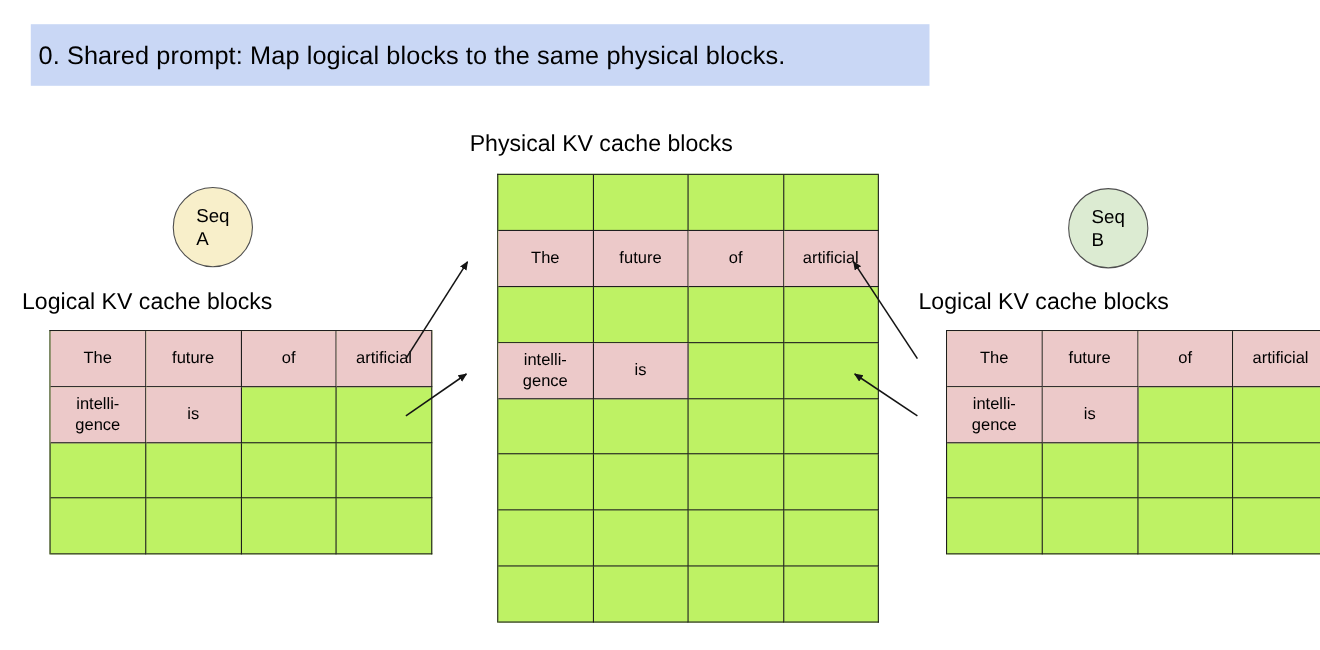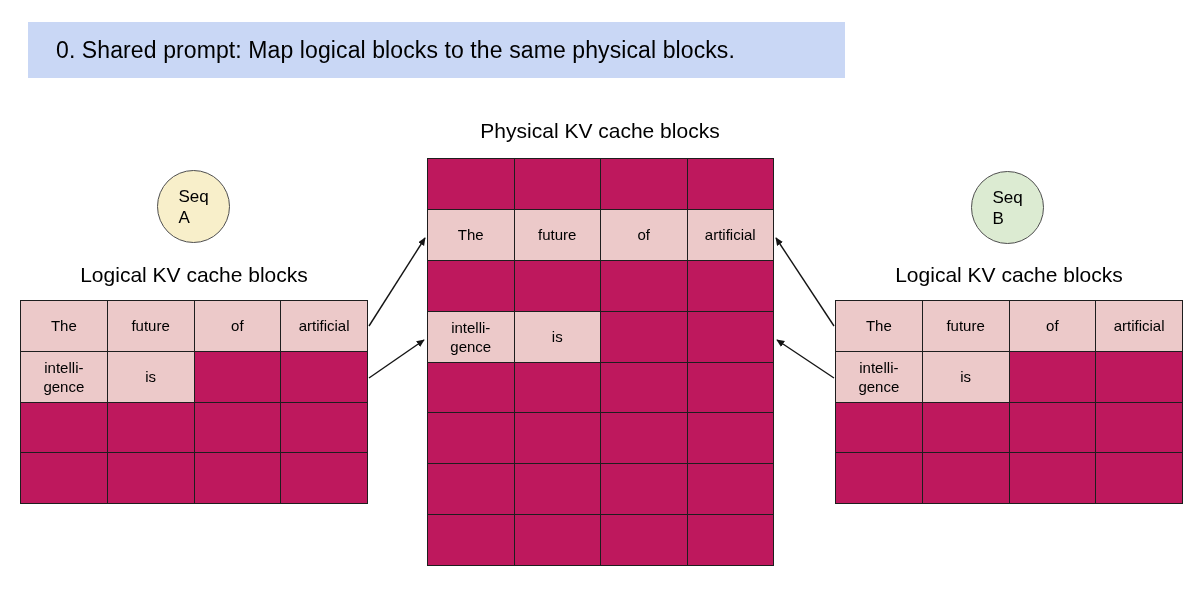--- a/index.html
+++ b/index.html
@@ -17,47 +17,48 @@
     font-family:"Liberation Sans", sans-serif;
     color:#000;
     overflow:hidden;
   }
   .canvas{ position:absolute; inset:0; width:1200px; height:591px; }
 
   .banner{
     position:absolute; left:28px; top:22px; width:817px; height:56px;
     background:var(--banner-bg);
     display:flex; align-items:center;
-    padding-left:28px;
+    padding-left:7px;
     font-size:23px;
     letter-spacing:.1px;
   }
 
   .table-title{
-    position:absolute; text-align:center; font-size:21px; white-space:nowrap;
+    position:absolute; text-align:left; font-size:21px; white-space:nowrap;
   }
   .physical-title{ left:427px; top:119px; width:346px; }
   .logical-title-a{ left:20px;  top:263px; width:348px; }
   .logical-title-b{ left:835px; top:263px; width:348px; }
 
   .seq-circle{
     position:absolute; width:73px; height:73px; border-radius:50%;
     border:1.5px solid #4f4f4f;
     display:flex; align-items:center; justify-content:center;
     text-align:left; font-size:17px; line-height:21px;
     white-space:pre-line;
   }
   #seq-a{ left:157px; top:170px; background:var(--seq-a-bg); }
   #seq-b{ left:971px; top:171px; background:var(--seq-b-bg); }
 
   .grid-table{
     position:absolute; display:grid; grid-template-columns:repeat(4,1fr);
     border-top:1.5px solid var(--line);
     border-left:1.5px solid var(--line);
-    background:#be185d;
+    background:#bef264;
+    margin-left:25px;
   }
   #physical-table{ left:427px; top:158px; width:347px; height:408px; grid-template-rows:repeat(8,1fr); }
   #logical-table-a{ left:20px;  top:300px; width:348px; height:204px; grid-template-rows:repeat(4,1fr); }
   #logical-table-b{ left:835px; top:300px; width:348px; height:204px; grid-template-rows:repeat(4,1fr); }
 
   .cell{
     border-right:1.5px solid var(--line);
     border-bottom:1.5px solid var(--line);
     display:flex; align-items:center; justify-content:center;
     text-align:center; font-size:15px; line-height:19px;

